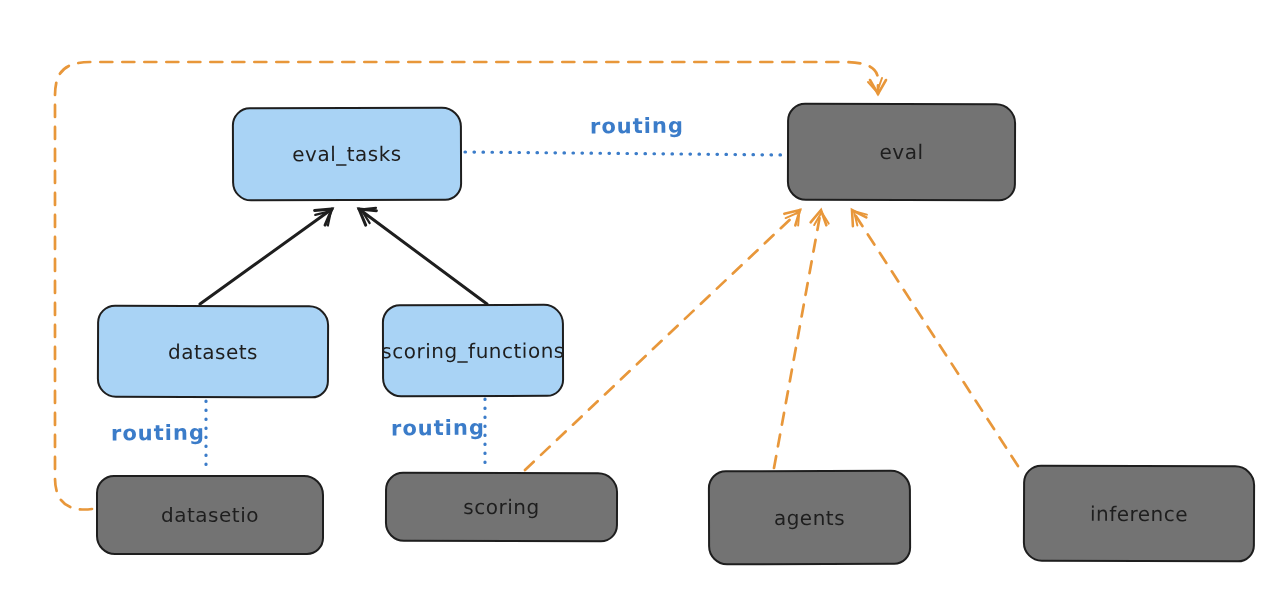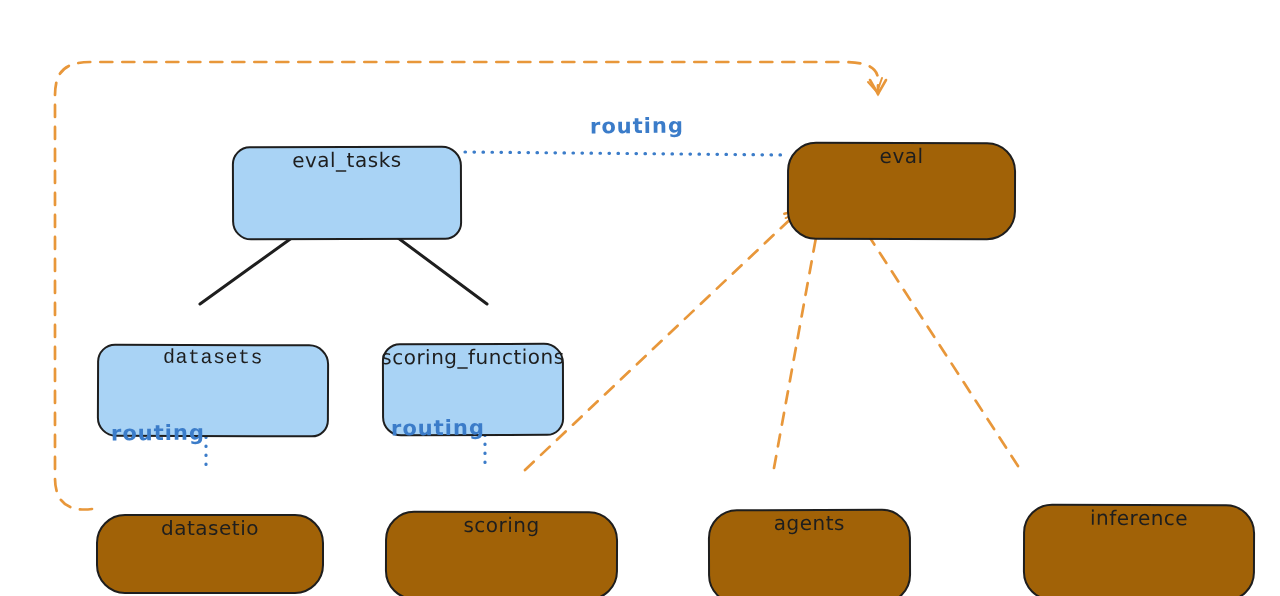--- a/index.html
+++ b/index.html
@@ -12,40 +12,39 @@
     font-family: "DejaVu Sans", "Liberation Sans", sans-serif;
   }
   svg.edges {
     position: absolute;
     left: 0; top: 0;
     width: 1280px; height: 596px;
   }
   .node {
     position: absolute;
     display: flex;
-    align-items: flex-start;
+    align-items: center;
     justify-content: center;
     border: 2.6px solid #1e1e1e;
     border-radius: 18px 20px 17px 19px;
     font-size: 20px;
     color: #1e1e1e;
     letter-spacing: 0.5px;
     box-sizing: border-box;
     text-align: center;
-    margin-top: 39px;
   }
   .node.blue  { background: #a9d3f5; }
-  .node.green { background: #a16207; border-radius: 29px; }
+  .node.green { background: #737373; }
 
   .n-eval_tasks        { left: 232px; top: 107px; width: 230px; height: 94px; transform: rotate(-0.2deg); }
   .n-eval              { left: 787px; top: 103px; width: 229px; height: 98px; transform: rotate(0.15deg); }
-  .n-datasets          { left:  97px; top: 305px; width: 232px; height: 93px; transform: rotate(0.2deg); font-family: Liberation Mono, monospace; }
+  .n-datasets          { left:  97px; top: 305px; width: 232px; height: 93px; transform: rotate(0.2deg); }
   .n-scoring_functions { left: 382px; top: 304px; width: 182px; height: 93px; transform: rotate(-0.15deg); }
   .n-datasetio         { left:  96px; top: 475px; width: 228px; height: 80px; }
-  .n-scoring           { left: 385px; top: 472px; width: 233px; height: 89px; transform: rotate(0.15deg); }
+  .n-scoring           { left: 385px; top: 472px; width: 233px; height: 70px; transform: rotate(0.15deg); }
   .n-agents            { left: 708px; top: 470px; width: 203px; height: 95px; transform: rotate(-0.2deg); }
   .n-inference         { left: 1023px; top: 465px; width: 232px; height: 97px; transform: rotate(0.2deg); }
 
   .edge-label {
     position: absolute;
     color: #3b7cc9;
     font-size: 21px;
     font-weight: bold;
     letter-spacing: 1px;
     text-align: center;

